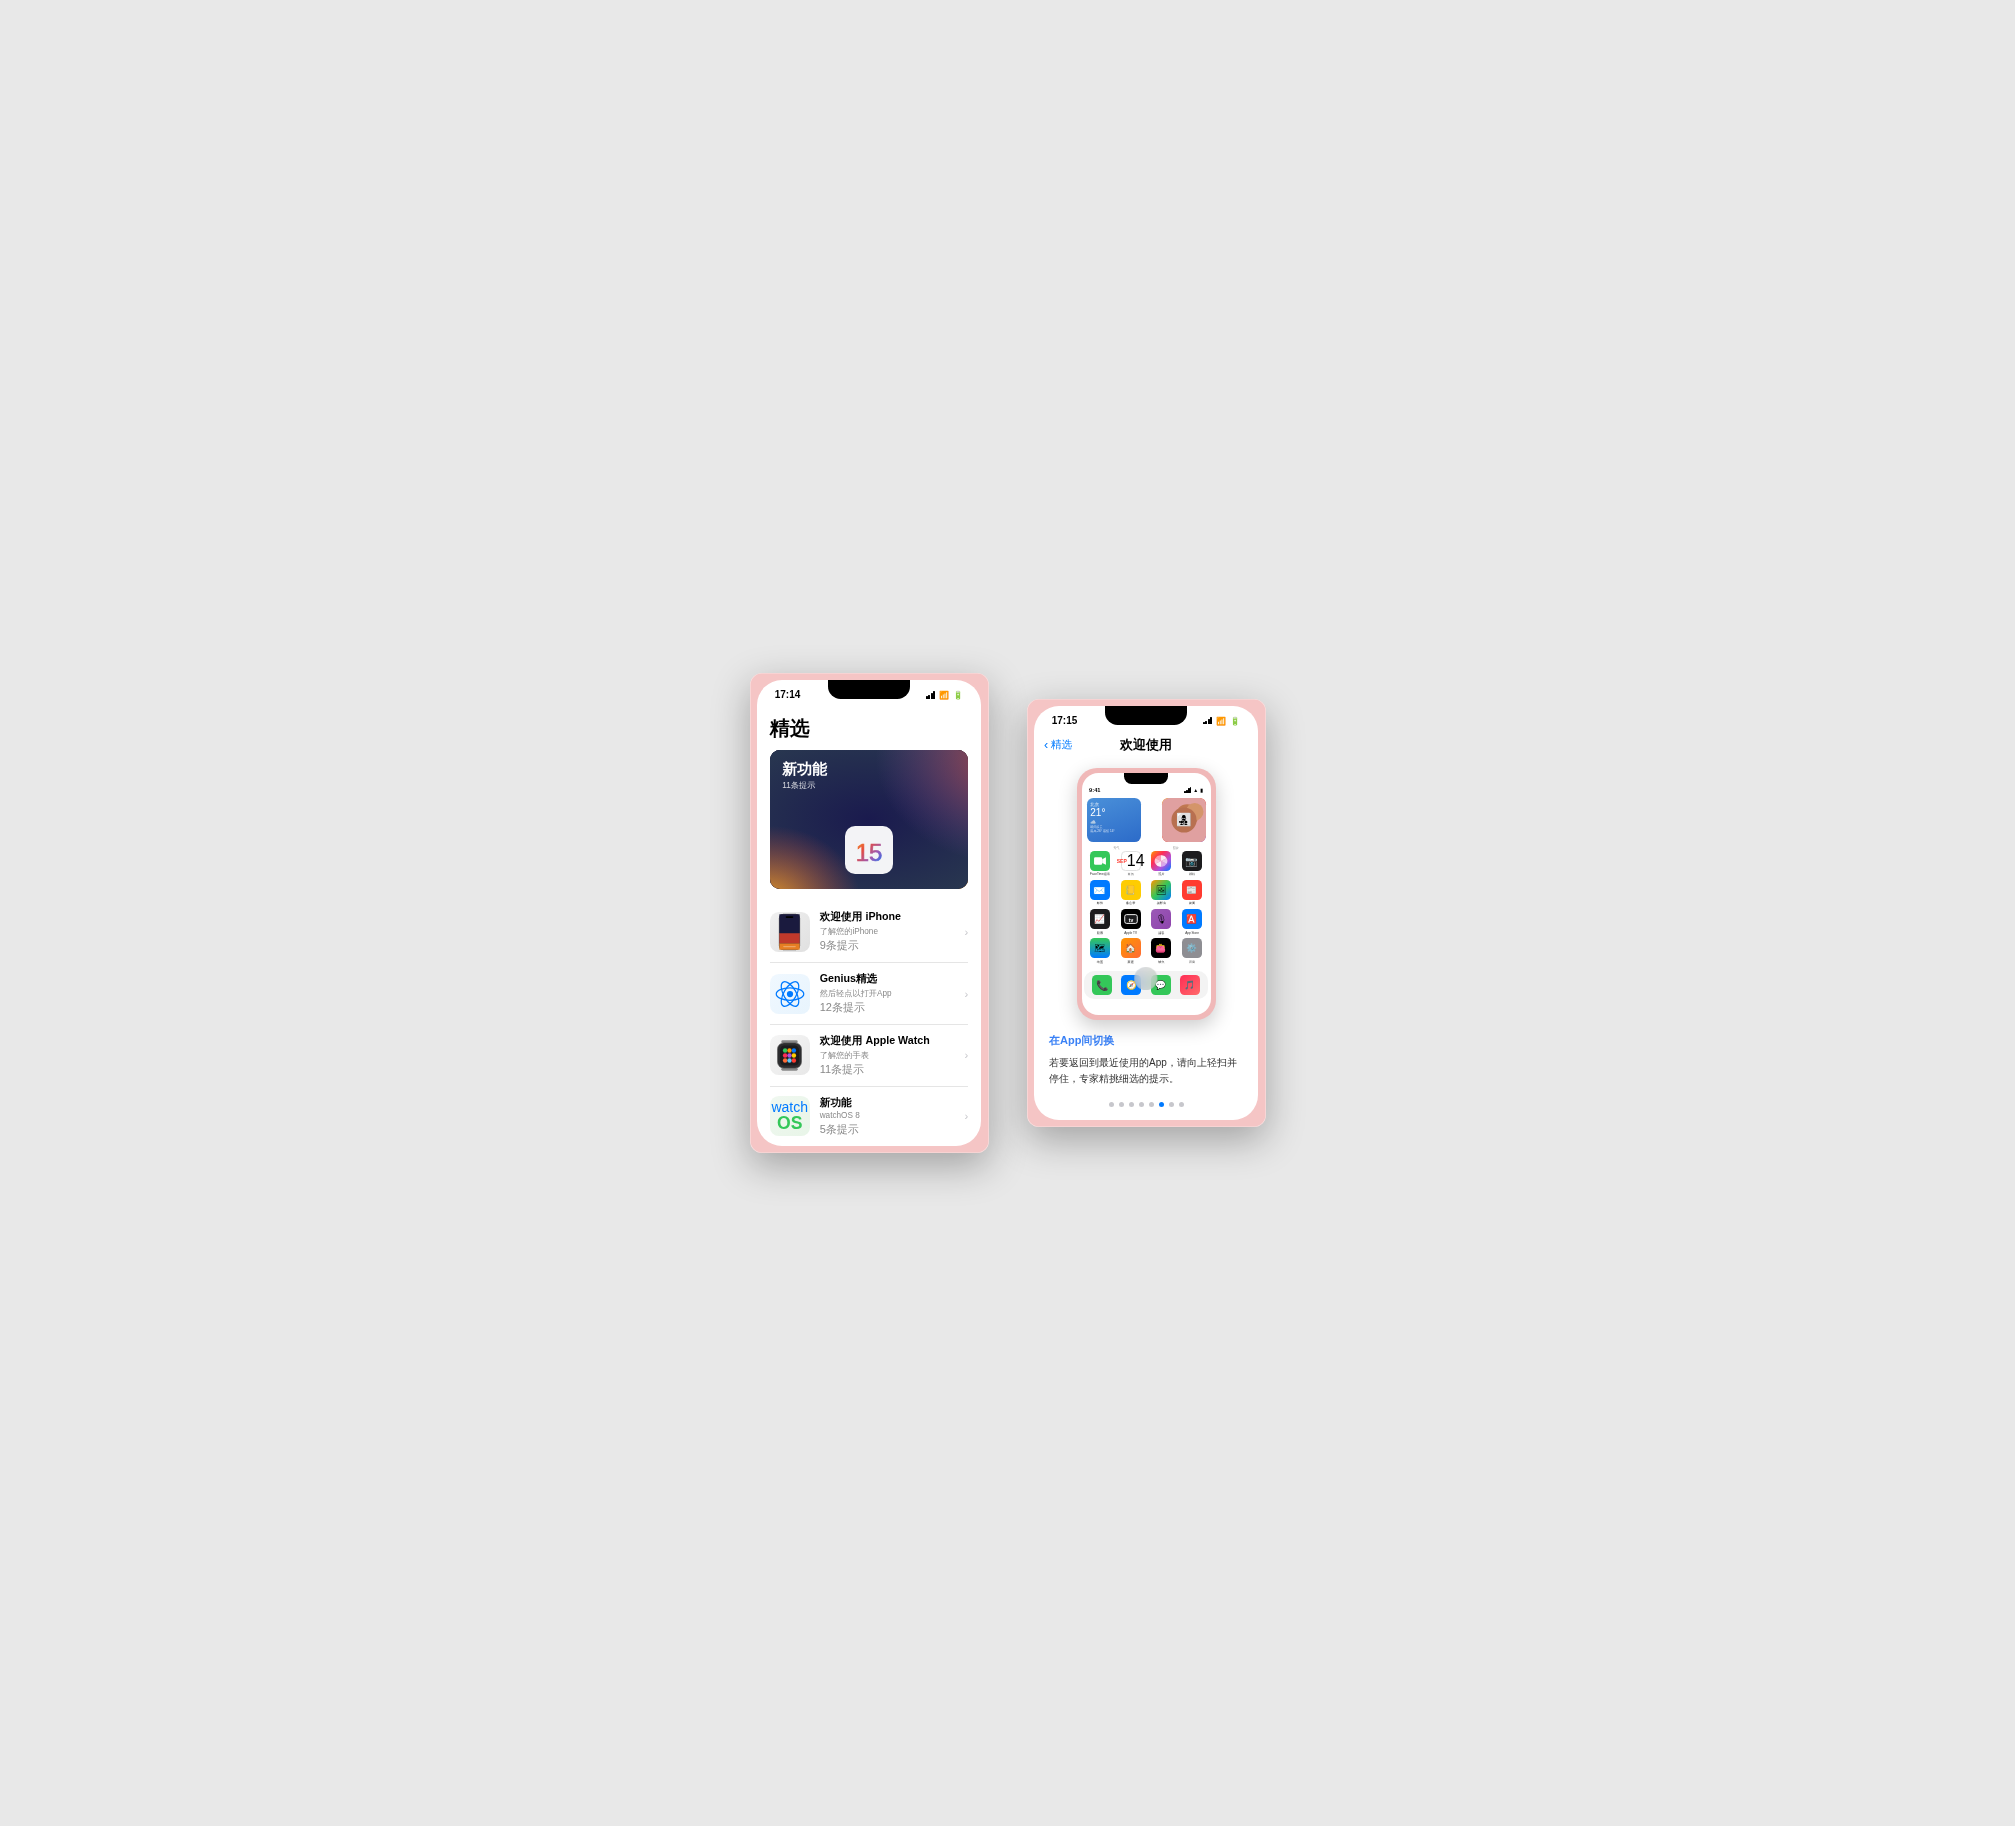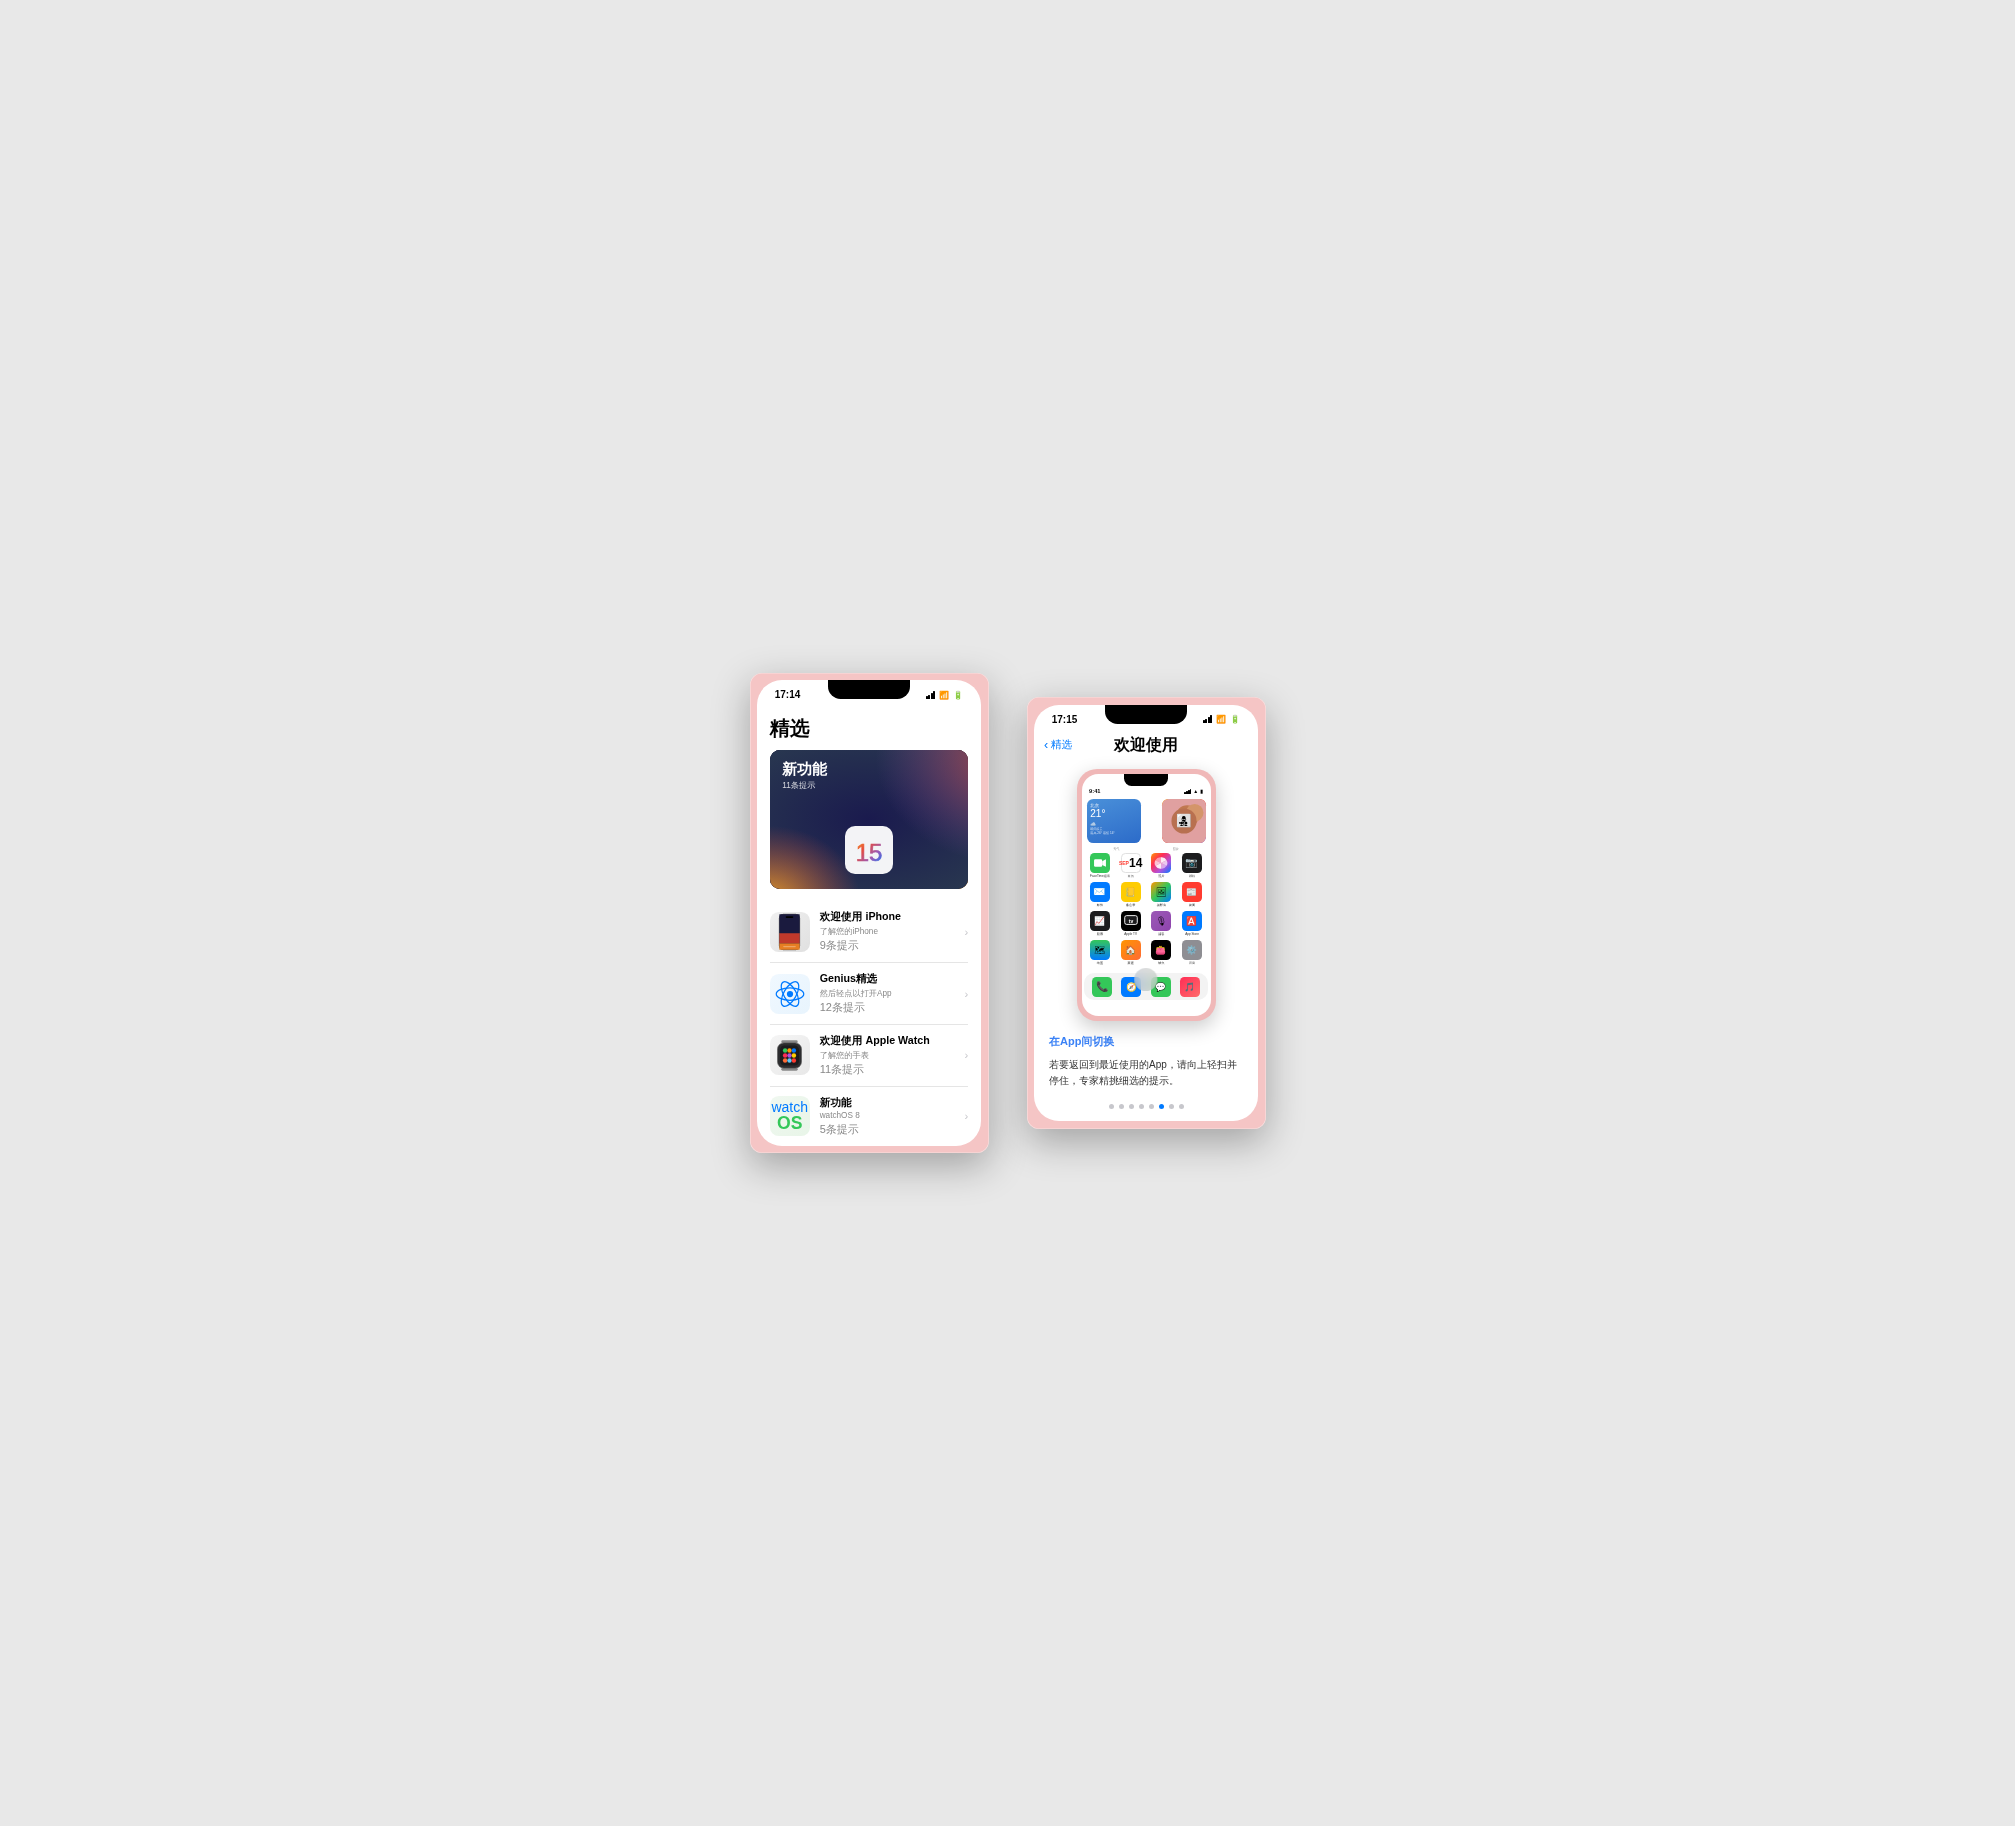--- a/index.html
+++ b/index.html
@@ -188,21 +188,21 @@
       position: absolute;
       left: 10px;
       color: #007aff;
       font-size: 10.7px;
       display: flex;
       align-items: center;
       gap: 2.5px;
       cursor: pointer;
     }
     .nav-title {
-      font-size: 16px;
+      font-size: 13px;
       font-weight: 600;
       color: #000;
     }
 
     .detail-phone-container {
       display: flex;
       justify-content: center;
       padding: 6.3px 12.6px 12.6px;
     }
     .detail-phone {
@@ -626,21 +626,21 @@
                   <svg width="12.6" height="10" viewBox="0 0 20 16">
                     <rect x="0" y="2" width="13" height="12" rx="2" fill="white"></rect>
                     <polygon points="13,5 19,2 19,14 13,11" fill="white"></polygon>
                   </svg>
                 </div>
                 <span class="app-name-small">FaceTime通话</span>
               </div>
               <div class="app-icon-small">
                 <div class="app-icon-img app-calendar">
                   <div style="font-size:5px;color:#ff3b30;font-weight:700;line-height:1;margin-top:1.3px">SEP</div>
-                  <div style="font-size:12px;color:#000;font-weight:700;line-height:1">14</div>
+                  <div style="font-size:16px;color:#000;font-weight:400;line-height:1">14</div>
                 </div>
                 <span class="app-name-small">日历</span>
               </div>
               <div class="app-icon-small">
                 <div class="app-icon-img app-photos">
                   <svg width="14" height="14" viewBox="0 0 22 22">
                     <path d="M11 11 L11 2 A9 9 0 0 1 19.8 6.5 Z" fill="white" opacity="0.9"></path>
                     <path d="M11 11 L19.8 6.5 A9 9 0 0 1 19.8 15.5 Z" fill="white" opacity="0.7"></path>
                     <path d="M11 11 L19.8 15.5 A9 9 0 0 1 11 20 Z" fill="white" opacity="0.5"></path>
                     <path d="M11 11 L11 20 A9 9 0 0 1 2.2 15.5 Z" fill="white" opacity="0.9"></path>

